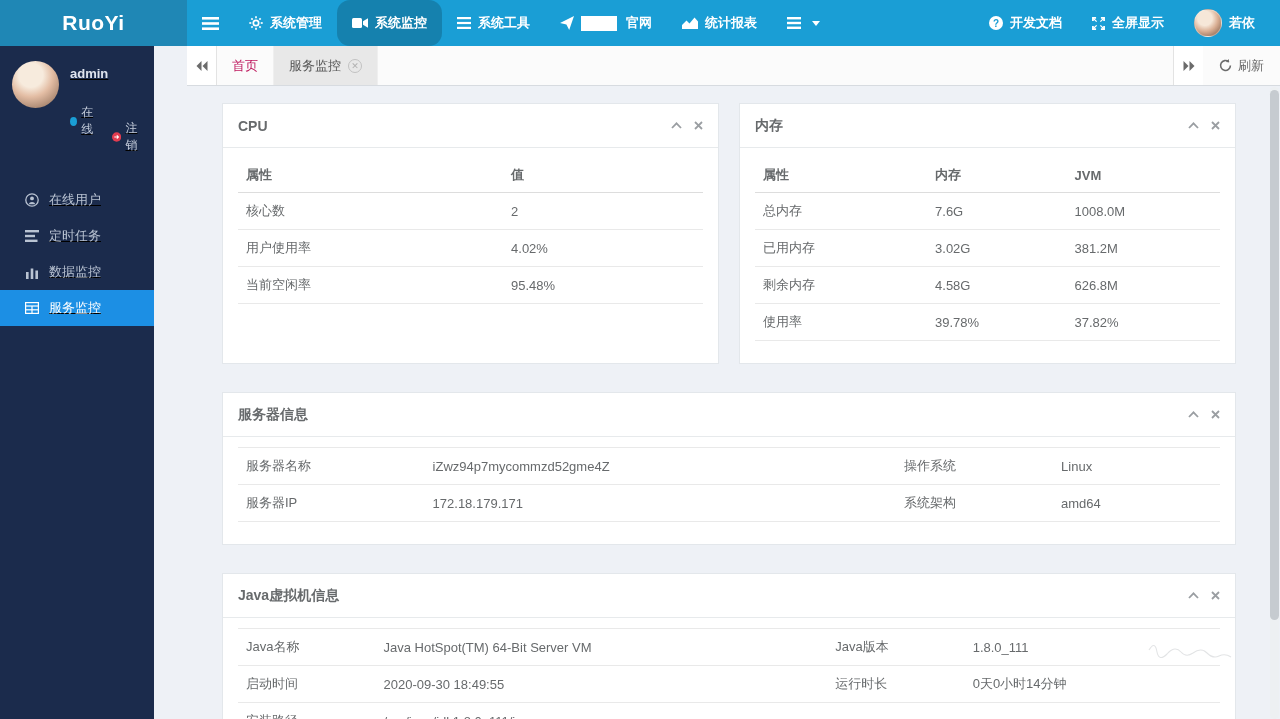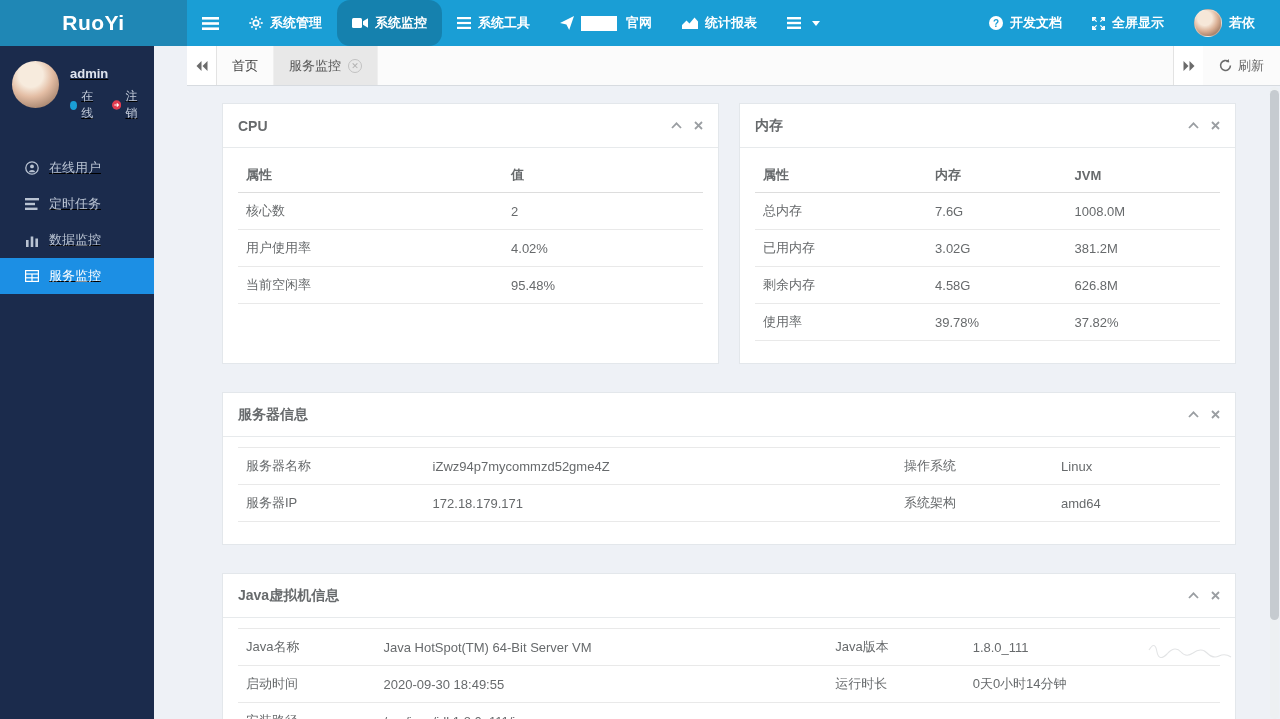--- a/index.html
+++ b/index.html
@@ -27,39 +27,39 @@
   .sidebar { position:fixed; top:46px; left:0; width:154px; height:673px;
     background:#1b2b4c; z-index:40;text-decoration:underline; }
   .profile { padding:15px 10px 8px 12px; display:flex; }
   .avatar-lg { width:47px; height:47px; border-radius:50%; flex:0 0 auto;
     background:radial-gradient(circle at 40% 30%, #f7ebdd 0 28%, #e3bda4 50%, #8a6a55 95%); }
   .profile-info { margin-left:11px; padding-top:5px; }
   .profile-name { color:#dfe4ee; font-size:13px; font-weight:700; }
   .profile-status { margin-top:7px; display:flex; align-items:center; gap:4px;
     color:#c3cbd9; font-size:12px; }
   .online-dot { width:9px; height:9px; border-radius:50%; background:#1a9ed5; }
-  .logout-link { display:flex; align-items:center; gap:4px; margin-left:8px; color:#c3cbd9; }
+  .logout-link { display:flex; align-items:center; gap:4px; margin-left:8px; color:#c3cbd9;margin-top:32px; }
   .menu { margin-top:20px; }
   .menu-item { height:36px; display:flex; align-items:center; gap:10px; padding-left:25px;
     color:#b9c3d2; font-size:13px; cursor:pointer; }
   .menu-item.active { background:#1c8fe4; color:#fff; }
   .menu-item.active svg * { stroke:#fff; fill:#fff; }
   .menu-item .mi-fill { fill:#b9c3d2; }
   .menu-item .mi-stroke { stroke:#b9c3d2; fill:none; }
   .menu-item.active .mi-stroke { stroke:#fff; fill:none; }
 
   
   .main { position:fixed; left:187px; top:46px; width:1093px; height:673px; background:#eef1f6; }
   .tabbar { height:40px; background:#fbfbfb; border-bottom:1px solid #d7dbe0;
     display:flex; align-items:stretch; }
   .tab-nav-btn { width:30px; display:flex; align-items:center; justify-content:center;
     background:#fff; border-right:1px solid #e3e3e3; color:#6b6b6b; cursor:pointer; }
   .tab-nav-btn.right { border-right:none; border-left:1px solid #e3e3e3; }
   .tab { display:flex; align-items:center; gap:7px; padding:0 15px; font-size:13px;
-    color:#404040; cursor:pointer; border-right:1px solid #efefef; }
+    color:#be185d; cursor:pointer; border-right:1px solid #efefef; }
   .tab.active { background:#e8e8e8; color:#555; }
   .tab-close { width:14px; height:14px; border-radius:50%; border:1px solid #c2c2c2;
     color:#b1b1b1; font-size:9px; line-height:12px; text-align:center; display:inline-block; }
   .tab-spacer { flex:1; }
   .refresh-btn { display:flex; align-items:center; gap:6px; padding:0 16px; font-size:13px;
     color:#666; background:#fbfbfb; cursor:pointer;text-align:center; }
 
   
   .content { position:absolute; top:40px; left:0; right:0; bottom:0; overflow:hidden;
     padding:17px 44px 0 35px; }

